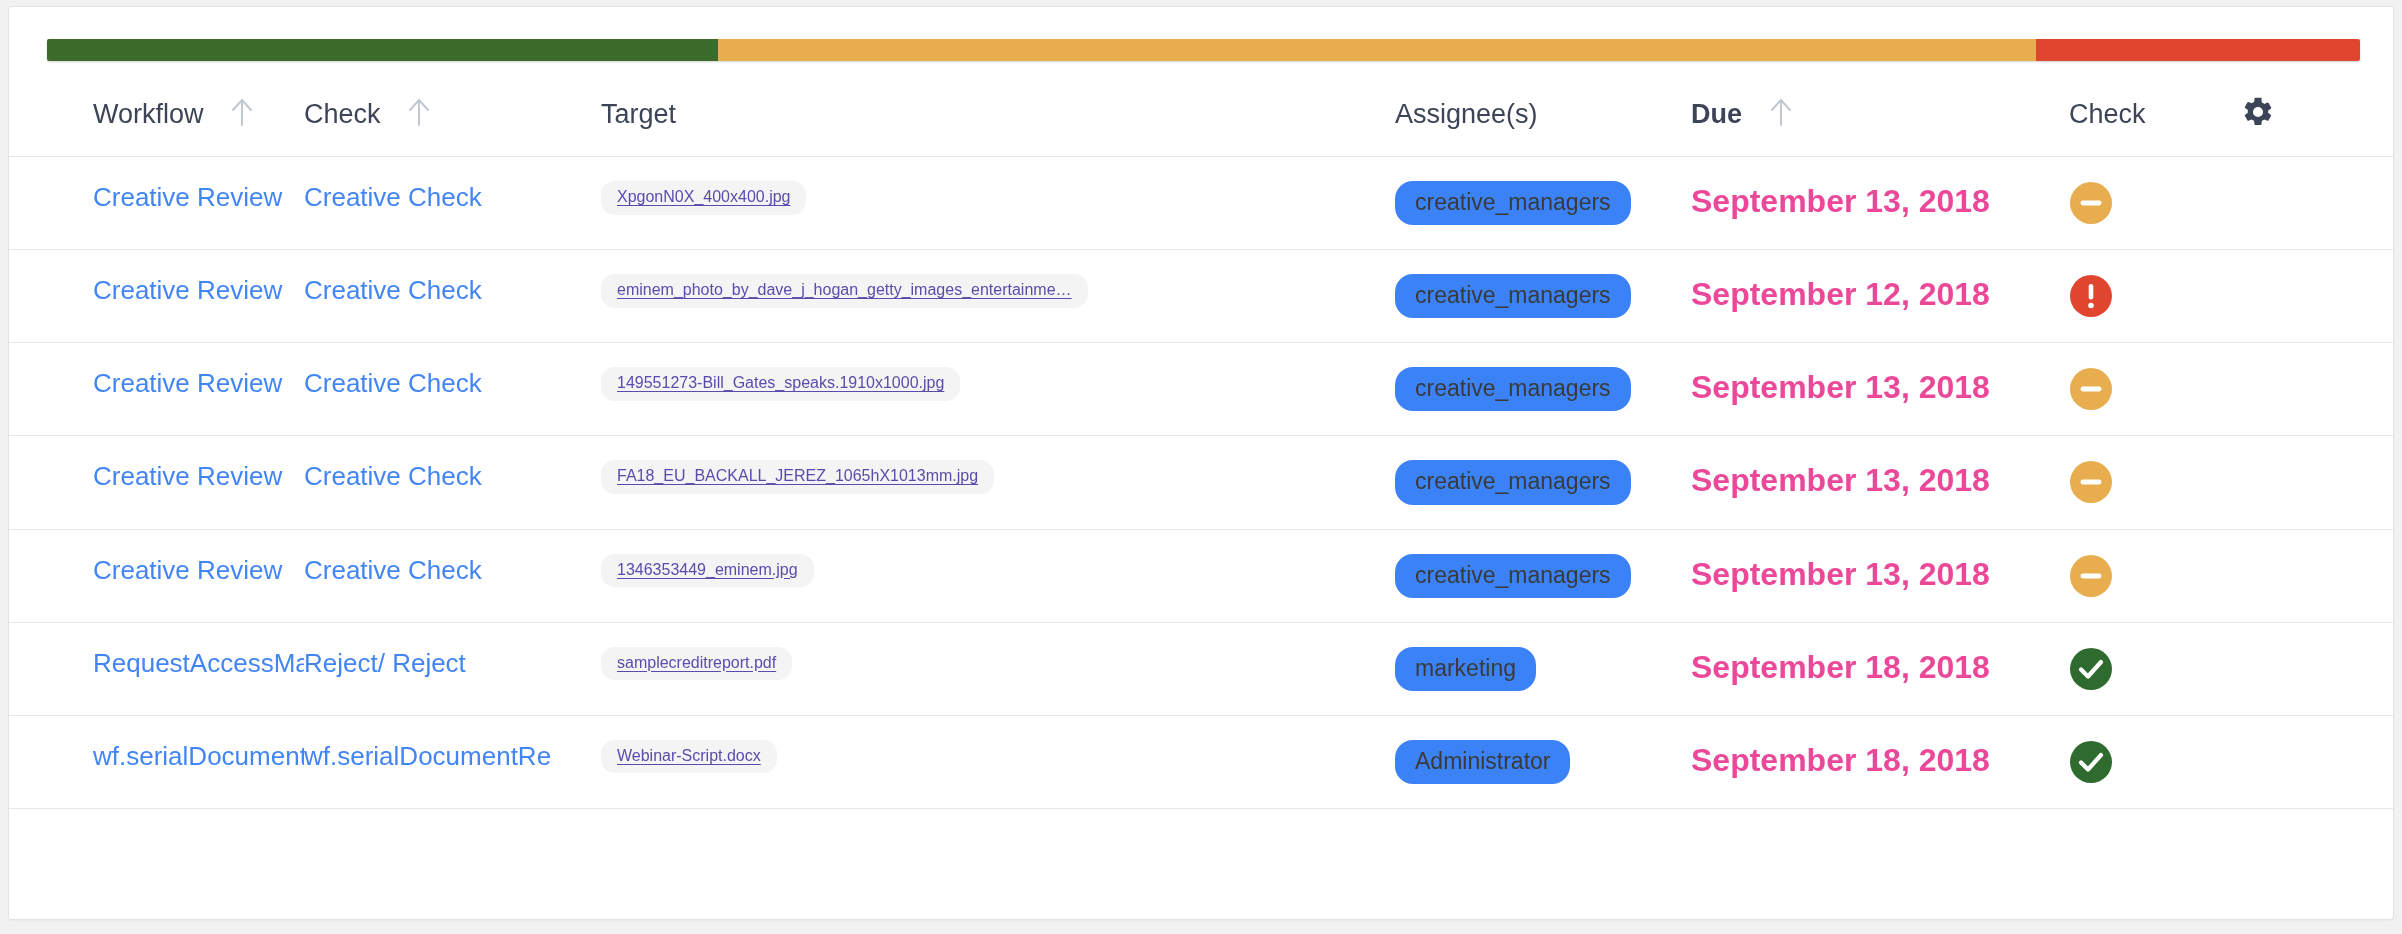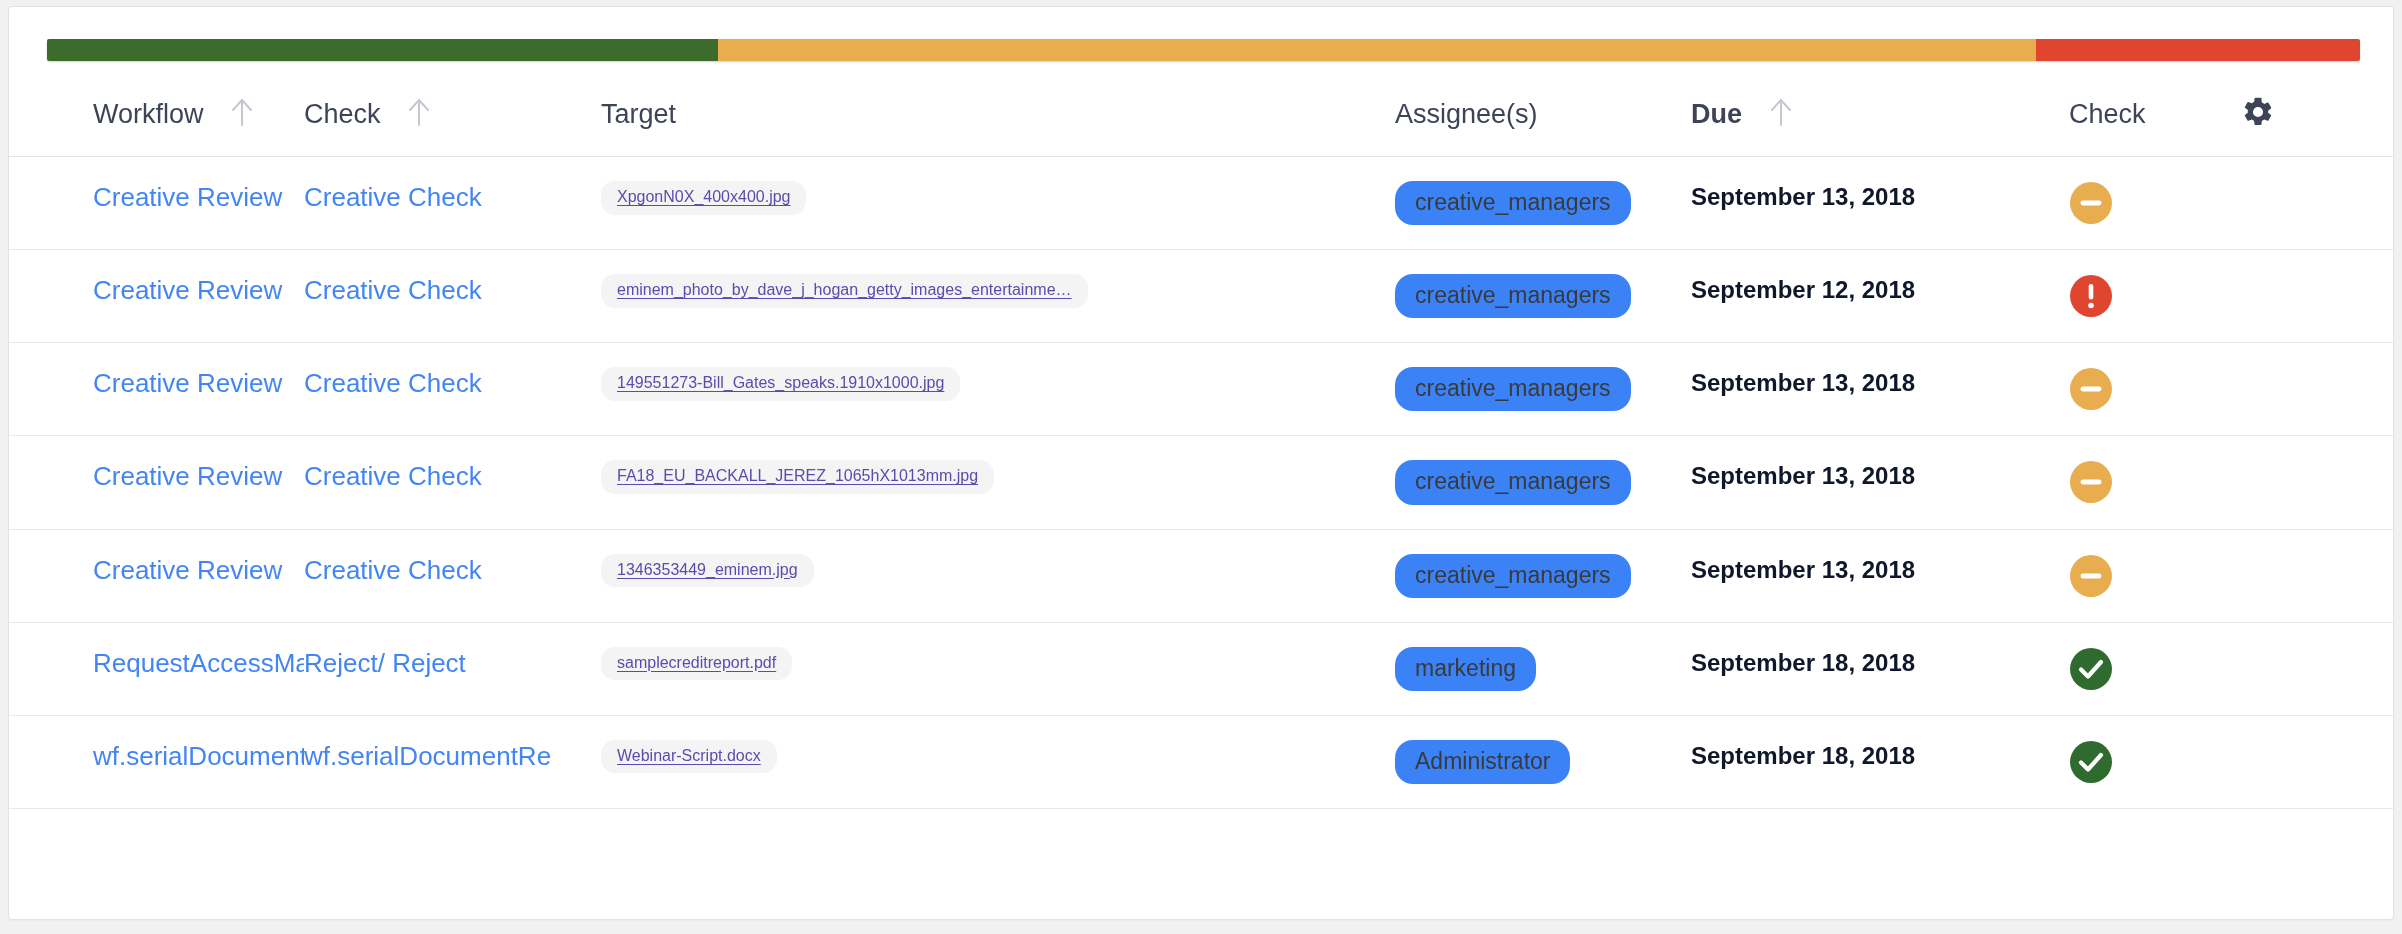--- a/index.html
+++ b/index.html
@@ -137,22 +137,22 @@
     background: #3b82f6;
     border-radius: 18px;
     padding: 9px 20px 11px 20px;
     color: #3a3a3a;
     font-size: 23px;
     white-space: nowrap;
     line-height: 1.05;
   }
 
   .due-link {
-    color: #0f172a;
-    font-size: 24px;
+    color: #ec4899;
+    font-size: 32px;
     line-height: 1.3;
     cursor: pointer;
   }
 
   
   .status-icon {
     display: inline-block;
     width: 44px;
     height: 44px;
     border-radius: 50%;

